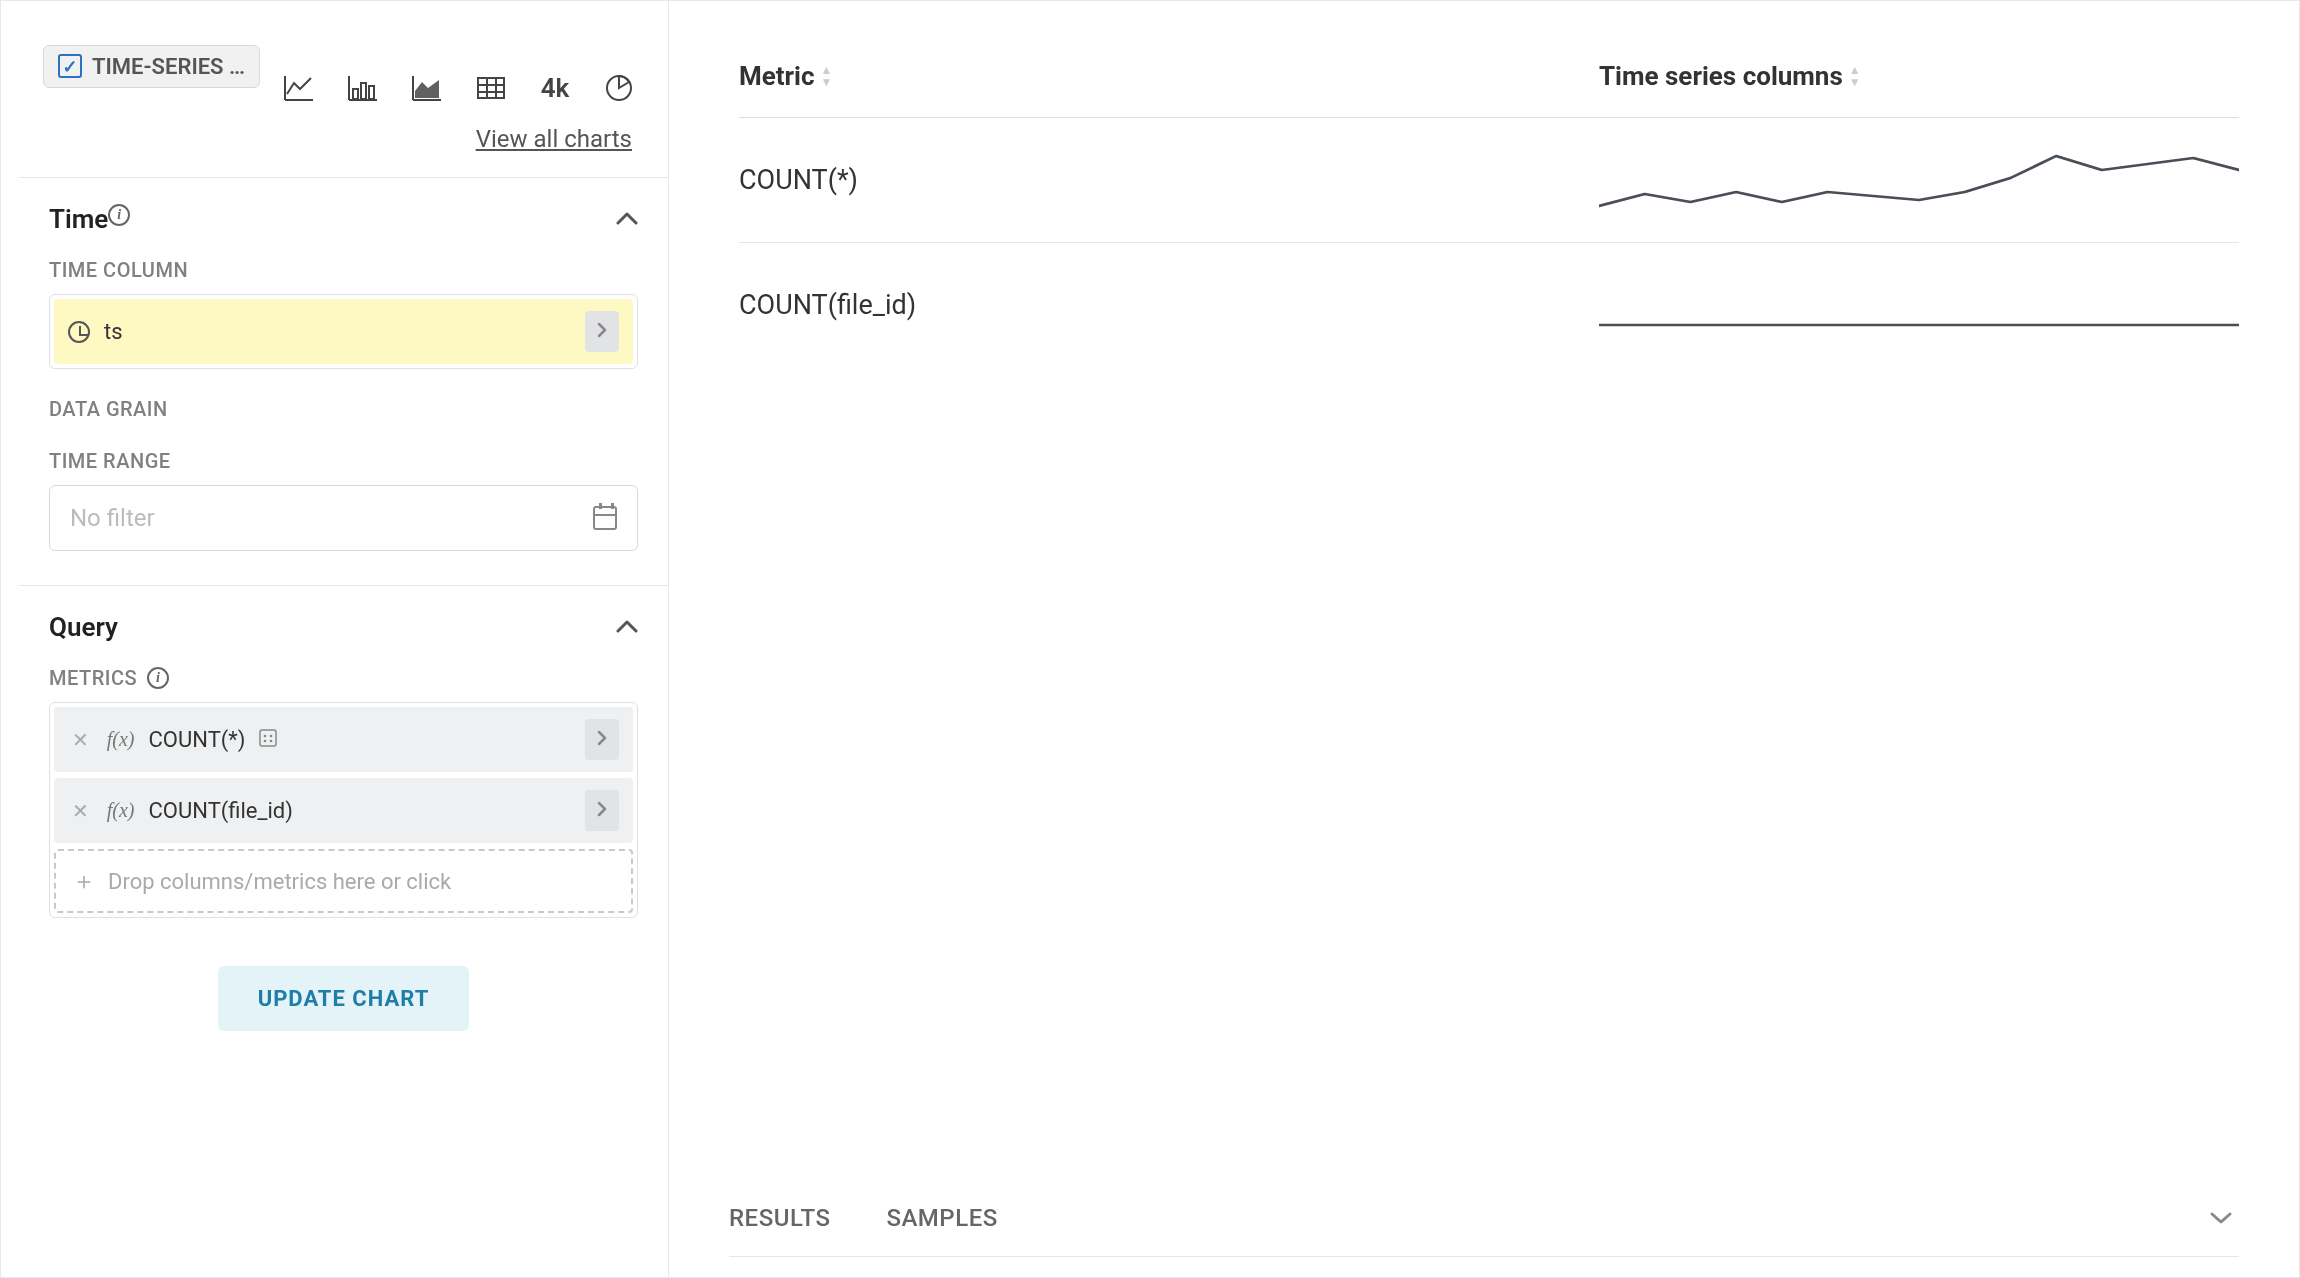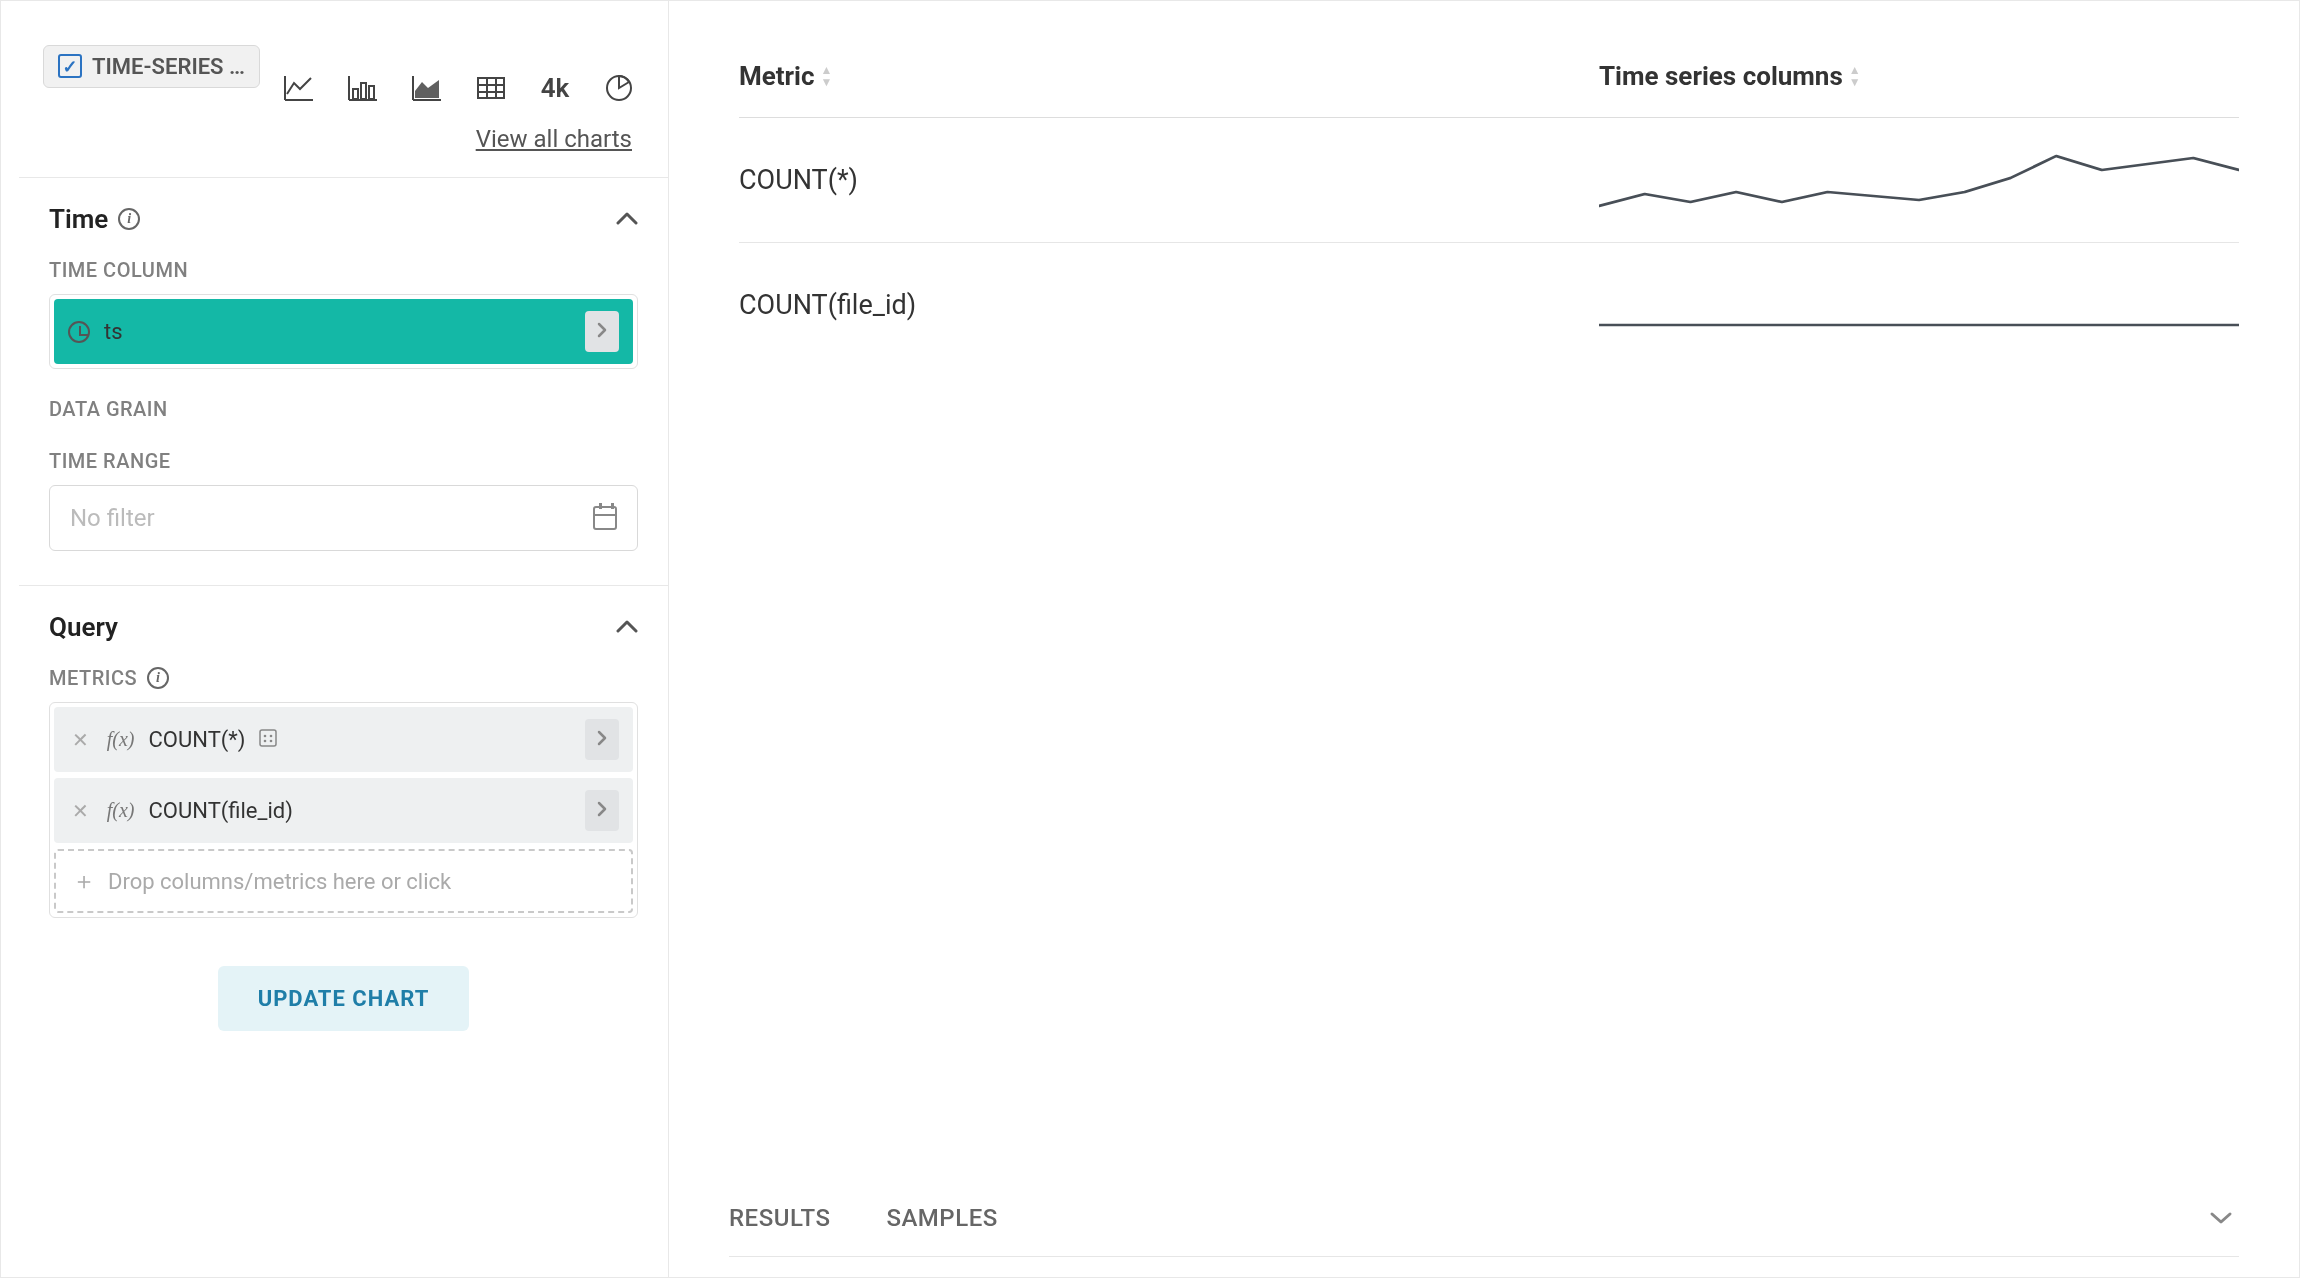--- a/index.html
+++ b/index.html
@@ -120,22 +120,21 @@
     align-items: center;
     justify-content: space-between;
     cursor: pointer;
     margin-bottom: 24px;
   }
   .section-header h3 {
     font-size: 26px;
     font-weight: 600;
     color: #222;
     display: flex;
-    align-items: center;
-    gap: 10px;
+    align-items: flex-start;
   }
   .info-icon {
     width: 22px; height: 22px;
     border: 2px solid #666;
     border-radius: 50%;
     display:inline-flex;
     align-items:center;
     justify-content:center;
     font-size:14px;
     font-weight:700;
@@ -159,21 +158,21 @@
     gap:10px;
   }
   .input-wrap {
     border: 1px solid #e0e0e0;
     border-radius: 6px;
     padding: 4px;
   }
   .chip {
     display: flex;
     align-items: center;
-    background: #14b8a6;
+    background: #fef9c3;
     border-radius: 4px;
     padding: 12px 14px;
     font-size: 22px;
     color: #333;
     gap: 14px;
     position: relative;
   }
   .chip .chev-right {
     margin-left: auto;
     color: #999;

